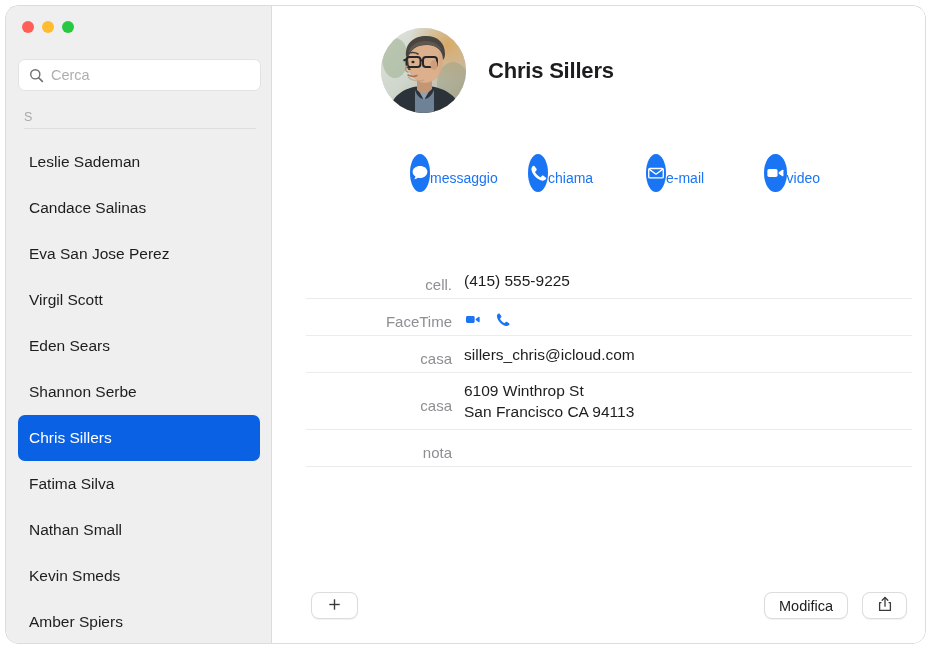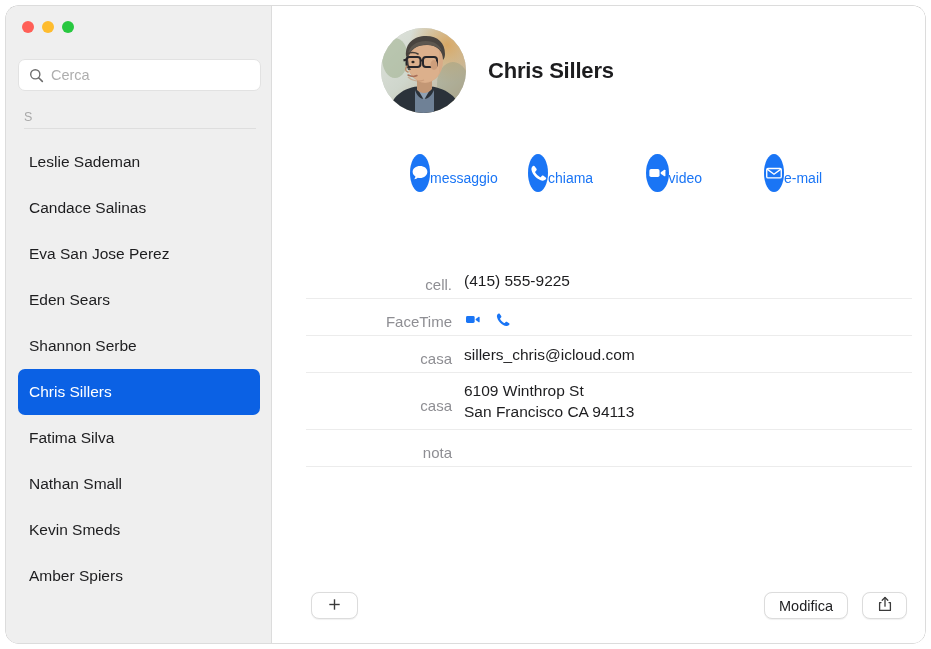--- a/index.html
+++ b/index.html
@@ -305,20 +305,23 @@
 
     <div class="contact-list">
         <div class="contact-row">
           <span>Leslie Sademan</span>
         </div>
         <div class="contact-row">
           <span>Candace Salinas</span>
         </div>
         <div class="contact-row">
           <span>Eva San Jose Perez</span>
+        </div>
+        <div class="contact-row">
+          <span>Virgil Scott</span>
         </div>
         <div class="contact-row">
           <span>Eden Sears</span>
         </div>
         <div class="contact-row">
           <span>Shannon Serbe</span>
         </div>
         <div class="contact-row selected">
           <span>Chris Sillers</span>
         </div>
@@ -408,35 +411,35 @@
         <div class="action">
           <div class="action-circle" style="background: rgb(26, 117, 245);">
             <svg width="20" height="20" viewBox="0 0 22 22" fill="#ffffff">
               <path d="M6.3 3.1c-.6 0-1.2.35-1.7 1 -.7.95-1 2-.85 3.1 .35 2.6 2 5.6 4.3 7.9 2.3 2.3 5.3 3.95 7.9 4.3 1.1.15 2.15-.15 3.1-.85 .65-.5 1-1.1 1-1.7 0-.4-.2-.75-.55-1l-2.5-1.75c-.6-.42-1.4-.35-1.9.18l-.95 1c-.3.3-.75.4-1.1.2 -1-.55-2-1.3-2.9-2.2 -.9-.9-1.65-1.9-2.2-2.9 -.2-.37-.1-.8.2-1.1l1-.95c.53-.5.6-1.3.18-1.9L7.3 3.65c-.25-.35-.6-.55-1-.55z"></path>
             </svg>
           </div>
           <div class="action-label" style="color: rgb(26, 117, 245);">chiama</div>
         </div>
         <div class="action">
           <div class="action-circle" style="background: rgb(26, 117, 245);">
+            <svg width="20" height="20" viewBox="0 0 22 22" fill="none" stroke="#ffffff" stroke-width="1.5">
+              <rect x="3" y="6" width="16" height="10.4" rx="1.4"></rect>
+              <path d="M3.4 6.7 L11 12.3 L18.6 6.7"></path>
+            </svg>
+          </div>
+          <div class="action-label" style="color: rgb(26, 117, 245);">e-mail</div>
+        </div>
+        <div class="action">
+          <div class="action-circle" style="background: rgb(26, 117, 245);">
             <svg width="20" height="20" viewBox="0 0 22 22" fill="#ffffff">
               <rect x="2.6" y="6.6" width="11.2" height="8.8" rx="1.9"></rect>
               <path d="M15.1 10.3 L19.1 7.5c.5-.35 1.15 0 1.15.6v5.8c0 .6-.65.95-1.15.6l-4-2.8z"></path>
             </svg>
           </div>
           <div class="action-label" style="color: rgb(26, 117, 245);">video</div>
-        </div>
-        <div class="action">
-          <div class="action-circle" style="background: rgb(26, 117, 245);">
-            <svg width="20" height="20" viewBox="0 0 22 22" fill="none" stroke="#ffffff" stroke-width="1.5">
-              <rect x="3" y="6" width="16" height="10.4" rx="1.4"></rect>
-              <path d="M3.4 6.7 L11 12.3 L18.6 6.7"></path>
-            </svg>
-          </div>
-          <div class="action-label" style="color: rgb(26, 117, 245);">e-mail</div>
         </div>
       </div>
 
     <div class="fields">
         <div class="field-row">
           <div class="field-label">cell.</div>
           <div class="field-value">(415) 555-9225</div>
         </div>
         <div class="field-row">
           <div class="field-label">FaceTime</div>

